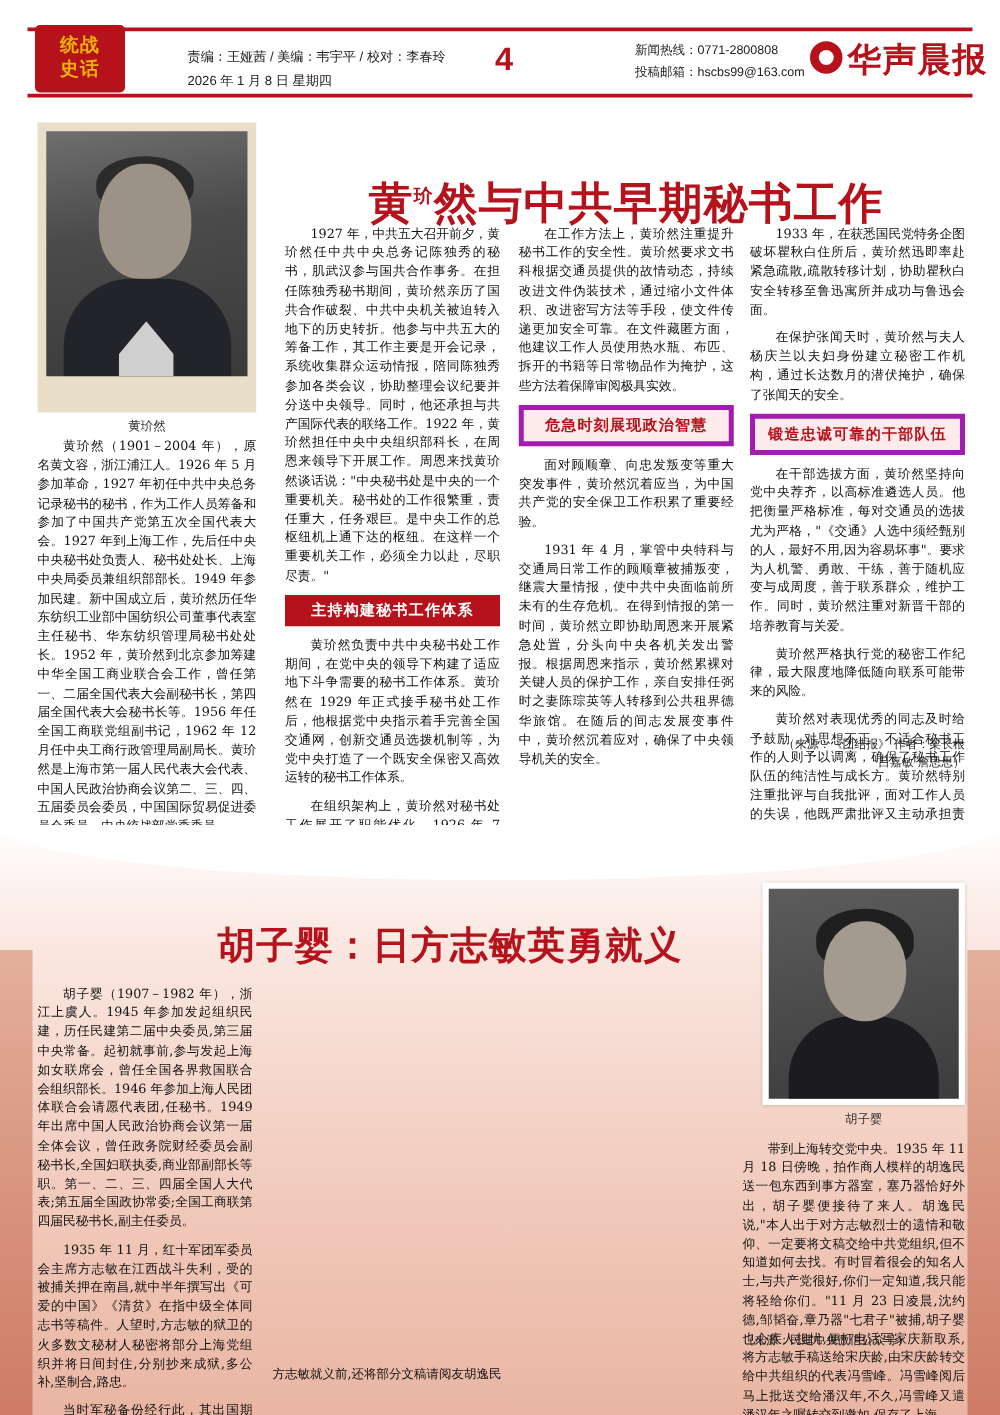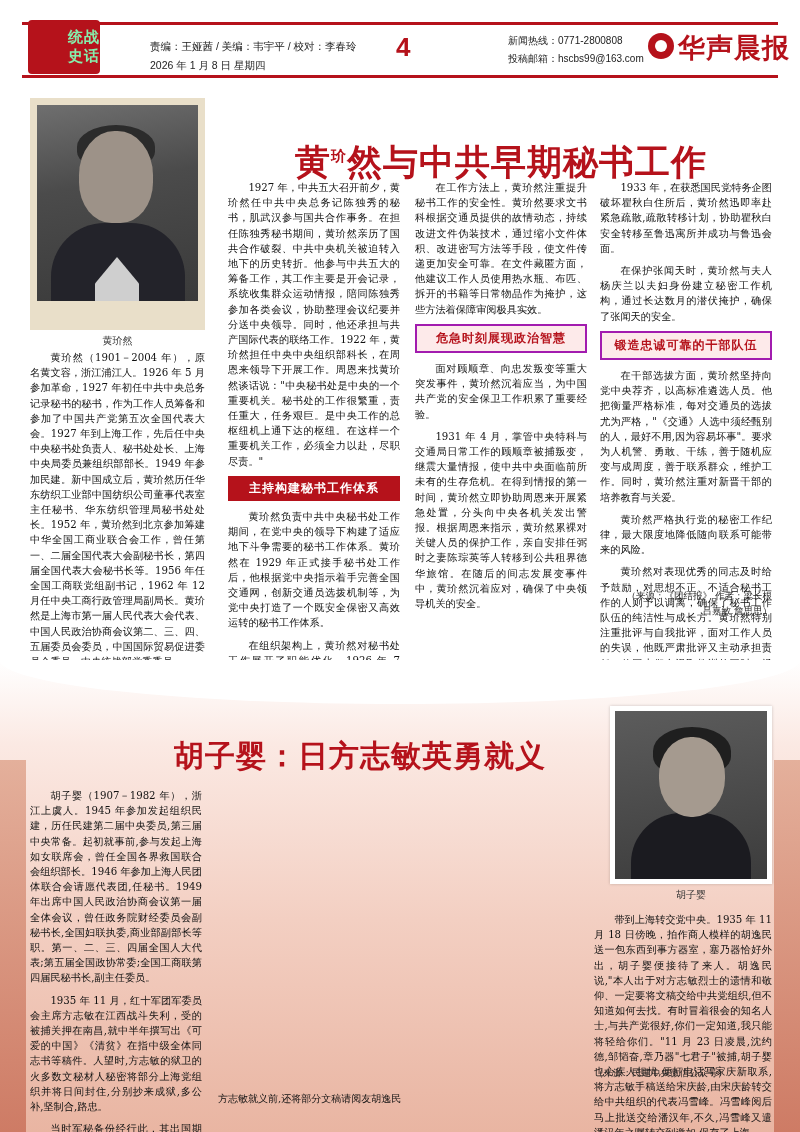--- a/index.html
+++ b/index.html
@@ -34,25 +34,25 @@
     border-top: 3px solid #b5121b;
     border-bottom: 3px solid #b5121b;
   }
   .badge {
     position: absolute;
     left: 28px; top: 20px;
     width: 72px;
     height: 54px;
     background: #b5121b;
     border-radius: 4px;
-    color: #86efac;
+    color: #eab308;
     font-size: 15px;
     font-weight: bold;
     line-height: 19px;
-    text-align: right;
+    text-align: center;
     padding-top: 7px;
     box-sizing: border-box;
     letter-spacing: 1px;
   }
   .byline {
     position: absolute;
     left: 150px; top: 37px;
     font-size: 10.5px;
     color: #222;
     line-height: 19px;
@@ -202,21 +202,21 @@
     font-weight: bold;
     text-align: center;
     padding: 5px 0;
     margin: 4px 0 8px 0;
     font-family: "DejaVu Serif", serif;
     letter-spacing: 1px;
   }
   .subhead.box {
     background: #fdeaea;
     color: #b5121b;
-    border: 2px solid #a21caf;
+    border: 4px solid #a21caf;
   }
   .source1 {
     position: absolute;
     left: 600px; top: 500px;
     width: 172px;
     font-size: 9.5px;
     line-height: 15px;
     text-align: right;
     color: #222;
     font-family: "DejaVu Serif", serif;

